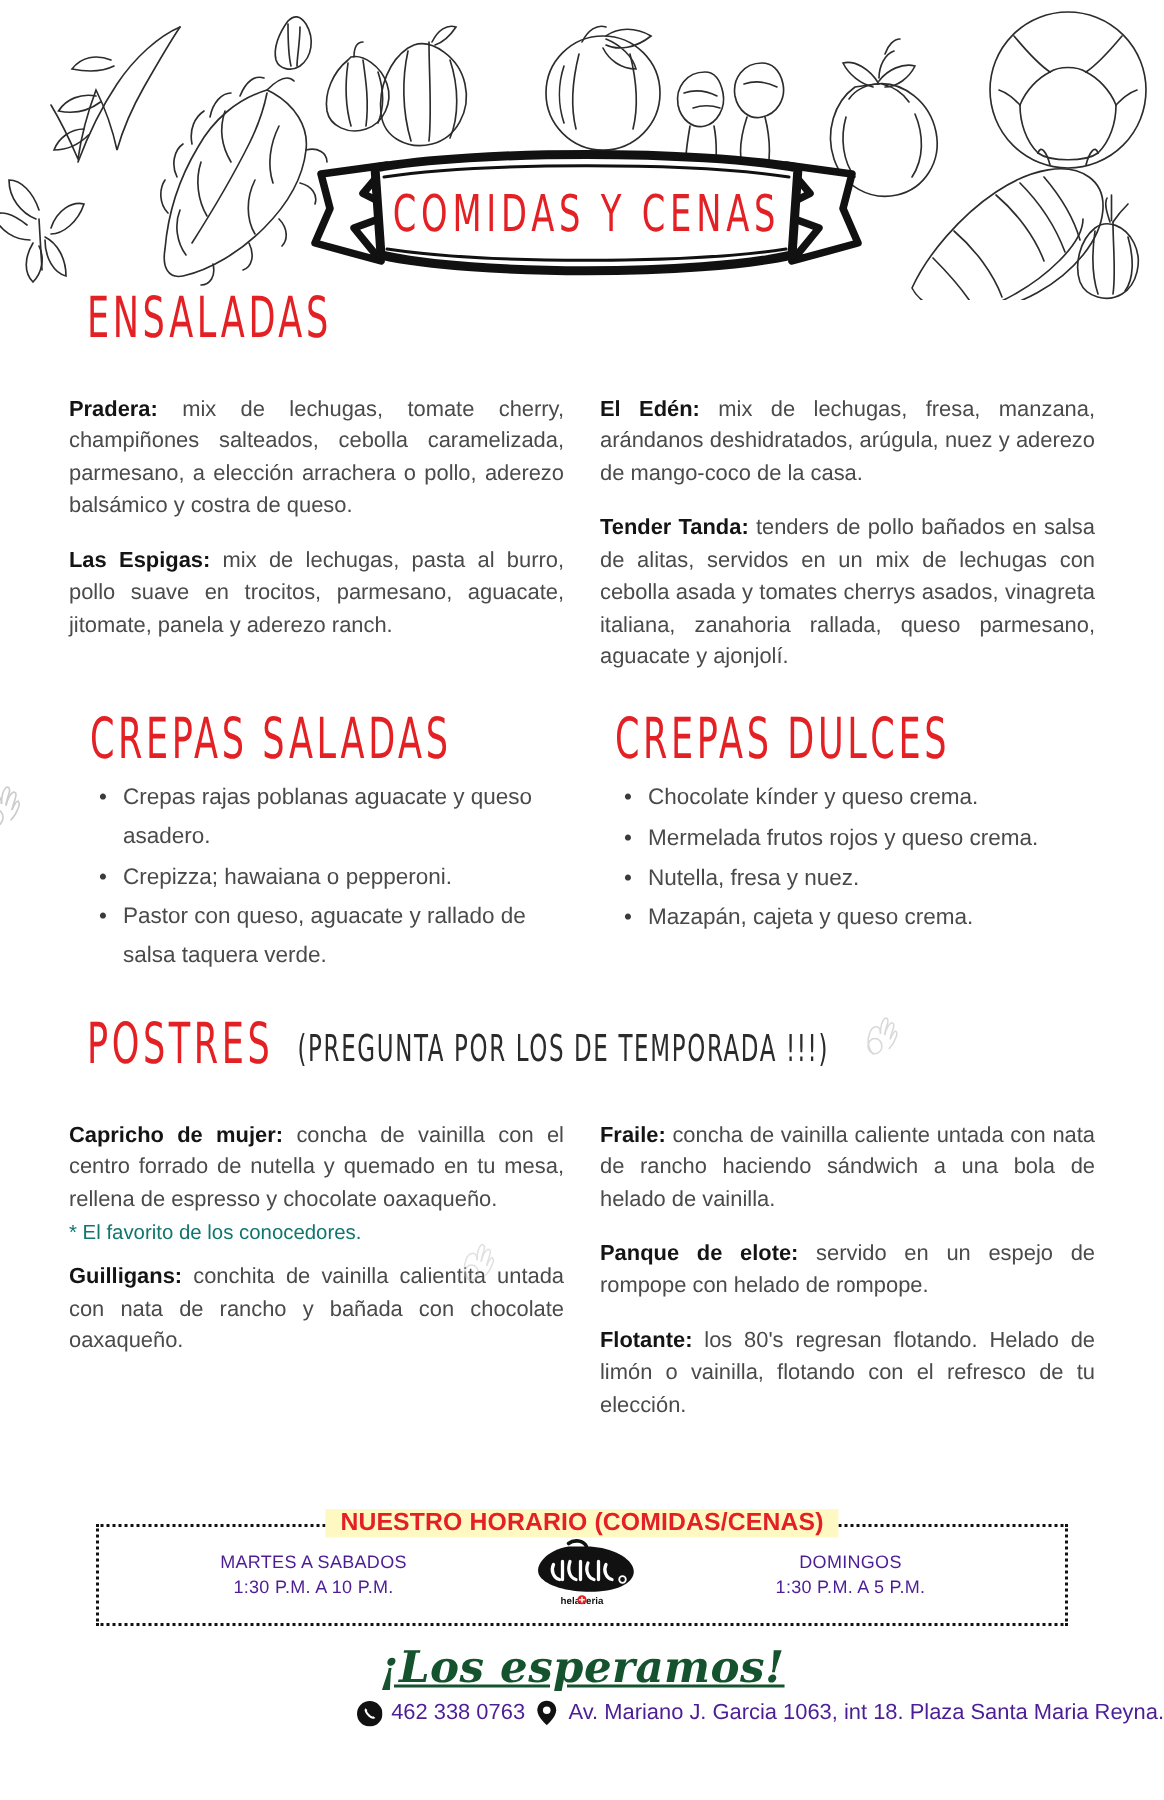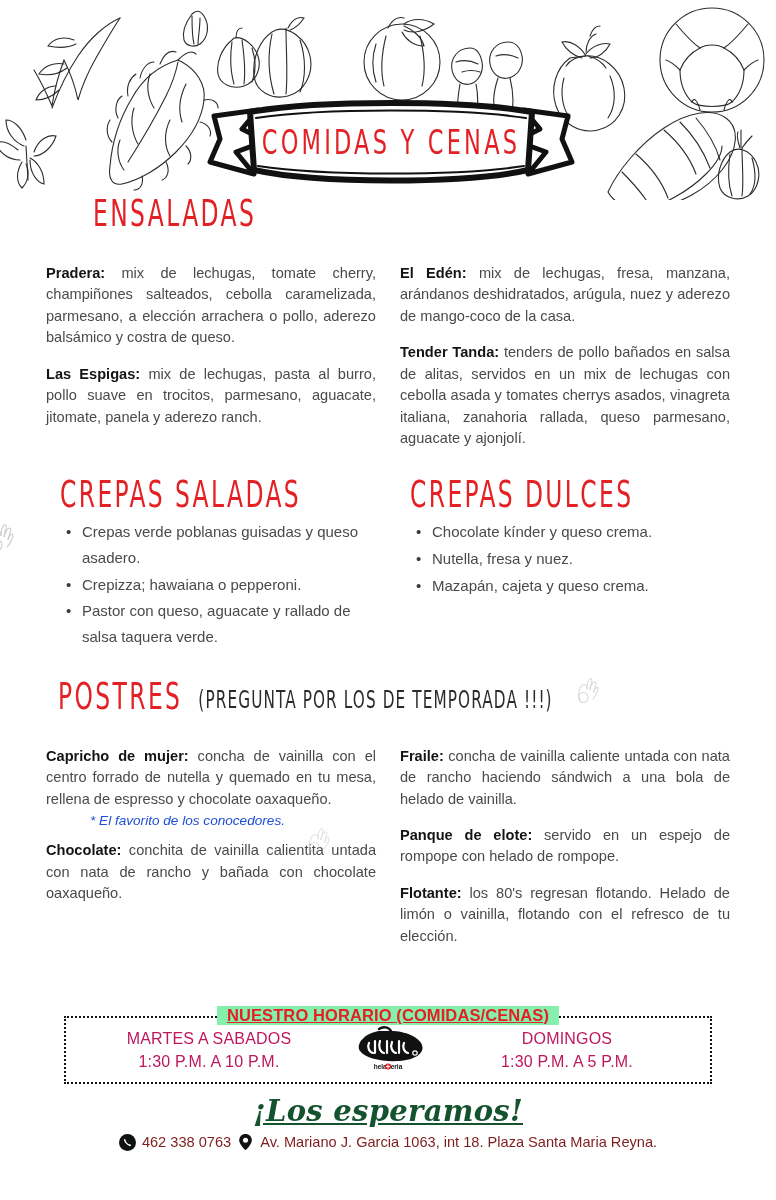--- a/index.html
+++ b/index.html
@@ -81,25 +81,23 @@
   .entry {
     font-size: 14.6px;
     line-height: 1.48;
     text-align: justify;
     color: #4a4a4a;
     margin-bottom: 9px;
   }
   .entry b { color: #141414; font-weight: bold; }
   .entry-note {
     font-size: 13.6px;
-    font-style: italic;
-    color: #1d4ed8;
+    color: #0f766e;
     margin-top: -6px;
     margin-bottom: 8px;
-    margin-left: 44px;
   }
 
   ul.items {
     margin: 4px 0 0 0;
     padding-left: 22px;
     list-style: none;
   }
   ul.items li {
     font-size: 15px;
     line-height: 1.72;
@@ -126,57 +124,56 @@
     border: 2.2px dotted #111;
     display: flex;
     align-items: center;
     justify-content: space-between;
     padding: 0 18px;
   }
   .schedule-title {
     position: absolute;
     left: 50%; top: -12px;
     transform: translateX(-50%);
-    background: #86efac;
+    background: #fef9c3;
     padding: 0 10px;
     color: #e32125;
     font-weight: bold;
     font-size: 16.5px;
     white-space: nowrap;
     letter-spacing: .1px;
-    text-decoration: underline;
   }
   .sched-block {
     text-align: center;
     width: 250px;
-    font-size: 16px;
+    font-size: 12px;
     line-height: 1.45;
-    color: #be185d;
+    color: #4c1d95;
     letter-spacing: .2px;
   }
   .logo-box { width: 100px; text-align: center; }
 
   
   .footer { position: absolute; left: 0; top: 1094px; width: 776px; text-align: center; }
   .esperamos {
     color: #14532d;
     font-family: "DejaVu Serif", "Liberation Serif", serif;
     font-style: italic;
     font-weight: bold;
     font-size: 29px;
     letter-spacing: .3px;
     text-decoration: underline;
   }
   .contact {
     margin-top: 5px;
     font-size: 14.6px;
-    color: #7f1d1d;
+    color: #4c1d95;
     display: flex;
     align-items: center;
-    justify-content: center;
+    justify-content: flex-end;
     gap: 6px;
   }
   .contact .pill { display: inline-flex; align-items: center; gap: 6px; }
 </style>
 </head>
 <body>
 
 <div class="deco-band">
   <svg width="776" height="200" viewBox="0 0 776 200" fill="none" stroke="#2c2c2c" stroke-width="1.1">
 
@@ -277,21 +274,21 @@
     <path d="M372 20 L328 14 L344 33 L320 45 L350 56 L332 78 L376 66 L366 43 Z" fill="#ffffff" stroke="#111" stroke-width="5" stroke-linejoin="round"></path>
     <path d="M54 16 C120 4 270 4 336 16 L332 74 C270 88 120 88 58 74 Z" fill="#ffffff" stroke="#111" stroke-width="6" stroke-linejoin="round"></path>
     <path d="M60 22 C126 12 264 12 330 22" stroke="#111" stroke-width="2" stroke-linecap="round"></path>
     <path d="M62 70 C128 80 262 80 328 70" stroke="#111" stroke-width="2" stroke-linecap="round"></path>
   </svg>
   <div class="banner-title">COMIDAS Y CENAS</div>
 </div>
 
 <div class="content">
 
-  <div style="padding:0 58px;margin-left:35px;">
+  <div style="padding:0 58px;">
     <div class="section-head">ENSALADAS</div>
   </div>
 
   <div class="cols" style="margin-top:22px;">
     <div class="col">
       <p class="entry">
         <b>Pradera:</b><span> mix de lechugas, tomate cherry, champiñones salteados, cebolla caramelizada, parmesano, a elección arrachera o pollo, aderezo balsámico y costra de queso.</span>
       </p>
       <p class="entry">
         <b>Las Espigas:</b><span> mix de lechugas, pasta al burro, pollo suave en trocitos, parmesano, aguacate, jitomate, panela y aderezo ranch.</span>
@@ -311,29 +308,30 @@
     <div class="col">
       <div class="section-head" style="margin-left:14px;">CREPAS SALADAS</div>
       <svg class="hand-icon" style="left:-12px; top:42px;" width="26" height="30" viewBox="0 0 26 30" fill="none" stroke="#b9b9b9" stroke-width="1.1">
         <path d="M8 28 C4 24 3 18 5 13 C6 10 8 8 10 8 C12 8 13 10 13 13"></path>
         <ellipse cx="9" cy="22" rx="5" ry="5.5"></ellipse>
         <path d="M13 13 C13 9 14 4 16 2 C18 1 19 3 18 6 C17 9 16 12 16 14"></path>
         <path d="M16 14 C17 10 19 6 21 5 C23 5 23 7 22 10 C21 13 20 16 20 17"></path>
         <path d="M20 17 C21 14 23 11 24 11 C25 12 25 14 24 16 C23 19 21 22 19 24"></path>
       </svg>
       <ul class="items" style="margin-left:14px; margin-top:12px;">
-        <li>Crepas verde poblanas guisadas y queso asadero.</li>
+        <li>Crepas rajas poblanas aguacate y queso asadero.</li>
         <li>Crepizza; hawaiana o pepperoni.</li>
         <li>Pastor con queso, aguacate y rallado de salsa taquera verde.</li>
       </ul>
     </div>
     <div class="col">
       <div class="section-head" style="margin-left:10px;">CREPAS DULCES</div>
       <ul class="items" style="margin-left:10px; margin-top:12px;">
         <li>Chocolate kínder y queso crema.</li>
+        <li>Mermelada frutos rojos y queso crema.</li>
         <li>Nutella, fresa y nuez.</li>
         <li>Mazapán, cajeta y queso crema.</li>
       </ul>
     </div>
   </div>
 
   <div style="padding:0 58px; margin-top:26px; position:relative;text-align:right;">
     <div class="head-row">
       <div class="section-head">POSTRES</div>
       <div class="head-note">(PREGUNTA POR LOS DE TEMPORADA !!!)</div>
@@ -354,21 +352,21 @@
       </p>
       <p class="entry-note">* El favorito de los conocedores.</p>
       <svg class="hand-icon" style="left:306px; top:96px; opacity:.45;" width="24" height="28" viewBox="0 0 26 30" fill="none" stroke="#bdbdbd" stroke-width="1.1">
         <path d="M8 28 C4 24 3 18 5 13 C6 10 8 8 10 8 C12 8 13 10 13 13"></path>
         <ellipse cx="9" cy="22" rx="5" ry="5.5"></ellipse>
         <path d="M13 13 C13 9 14 4 16 2 C18 1 19 3 18 6 C17 9 16 12 16 14"></path>
         <path d="M16 14 C17 10 19 6 21 5 C23 5 23 7 22 10 C21 13 20 16 20 17"></path>
         <path d="M20 17 C21 14 23 11 24 11 C25 12 25 14 24 16 C23 19 21 22 19 24"></path>
       </svg>
       <p class="entry" style="margin-top:12px;">
-        <b>Chocolate:</b><span> conchita de vainilla calientita untada con nata de rancho y bañada con chocolate oaxaqueño.</span>
+        <b>Guilligans:</b><span> conchita de vainilla calientita untada con nata de rancho y bañada con chocolate oaxaqueño.</span>
       </p>
     </div>
     <div class="col">
       <p class="entry">
         <b>Fraile:</b><span> concha de vainilla caliente untada con nata de rancho haciendo sándwich a una bola de helado de vainilla.</span>
       </p>
       <p class="entry">
         <b>Panque de elote:</b><span> servido en un espejo de rompope con helado de rompope.</span>
       </p>
       <p class="entry">

